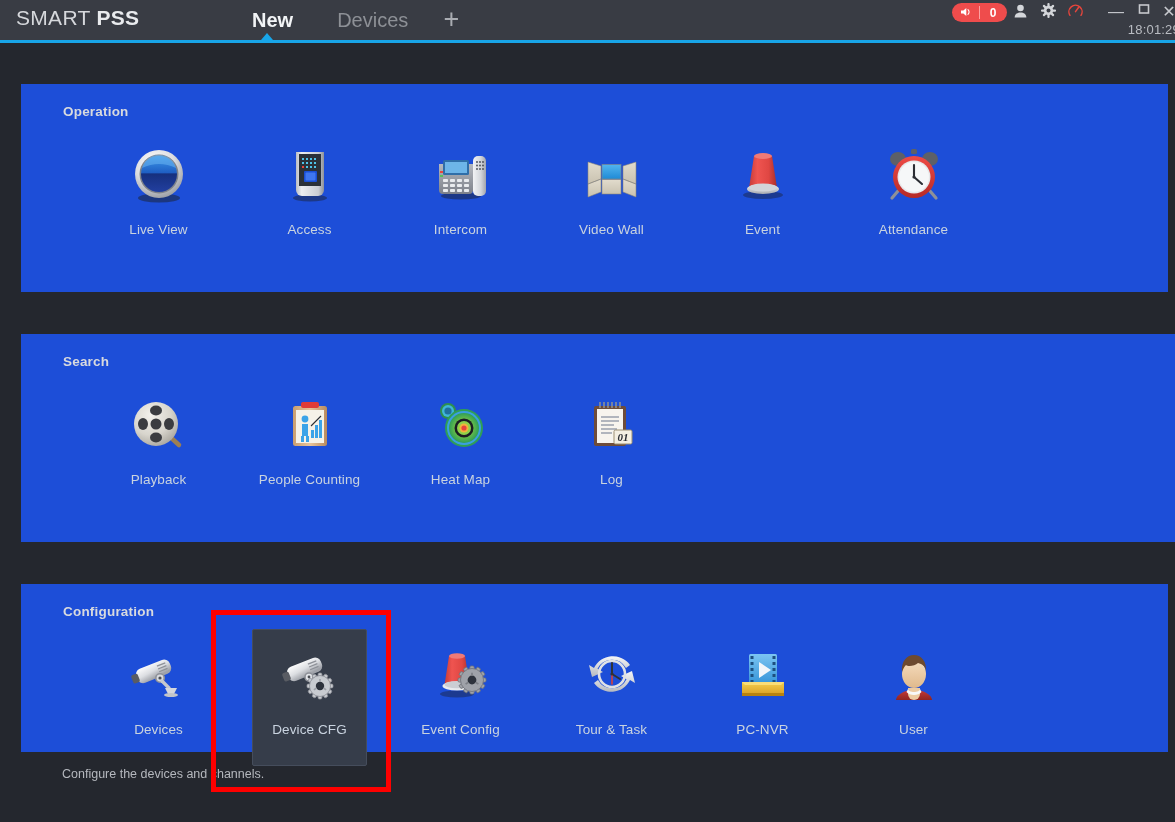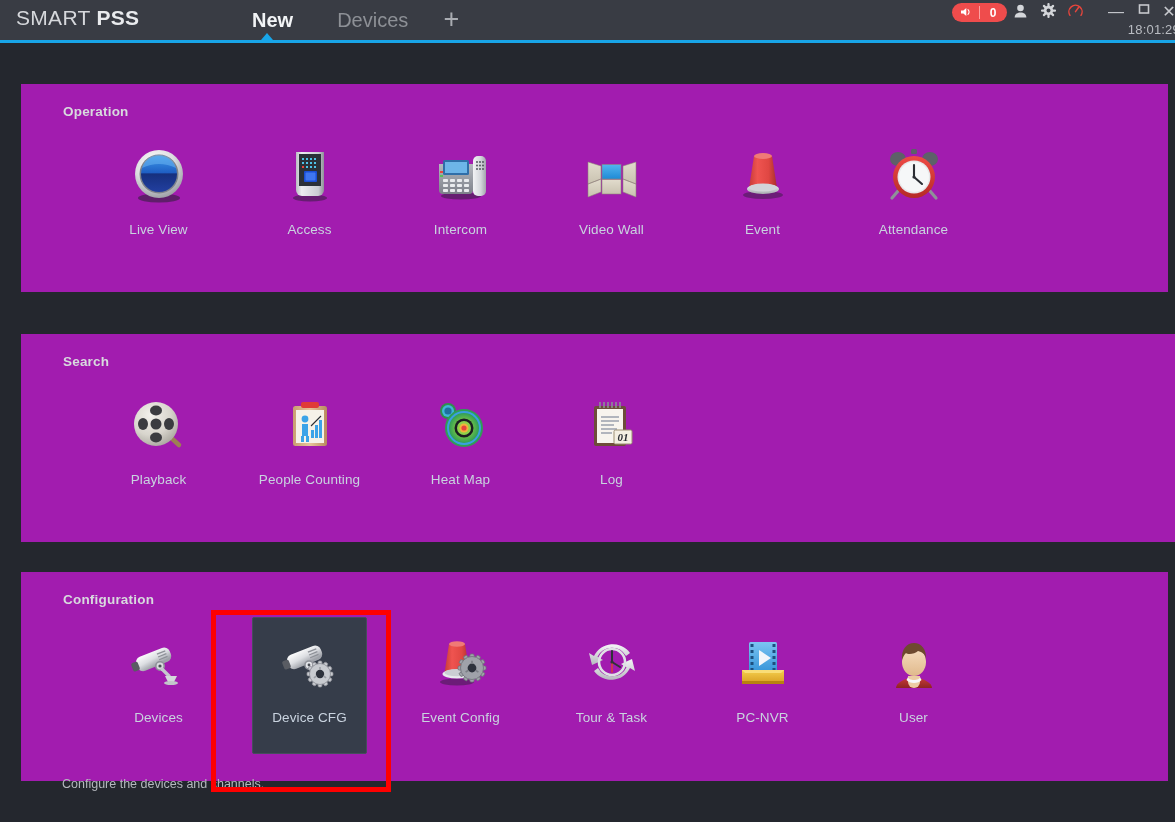--- a/index.html
+++ b/index.html
@@ -99,25 +99,25 @@
     position: absolute; right: -5px; top: 22px;
     font-size: 13px; color: #b9bcc2;
     letter-spacing: .2px;
     white-space: nowrap;
   }
 
   
   .panel {
     position: absolute; left: 21px;
     width: 1147px;
-    background: #a21caf;
+    background: #1d4ed8;
   }
   #panel-operation     { top: 84px;  height: 208px; }
   #panel-search        { top: 334px; height: 208px; padding-left: 32px; }
-  #panel-configuration { top: 572px; height: 209px; }
+  #panel-configuration { top: 584px; height: 168px; }
 
   .panel-title {
     position: absolute; left: 42px; top: 20px;
     font-size: 13.5px; font-weight: 700; color: #d8dade;
     letter-spacing: .2px;
   }
 
   .grid {
     position: absolute; left: 62px; top: 50px;
     height: 130px;
@@ -729,18 +729,18 @@
             <path d="M24 43c0 4 12 4 12 0l1.5 3c-3 4-12 4-15 0z" fill="#f7f8fa"></path>
             <ellipse cx="30" cy="28" rx="12" ry="14" fill="url(#usS)"></ellipse>
             <path d="M18 26c-1-11 5-17 12-17s13 6 12 17c0-6-4-8-8-9-3 3-10 4-12 2-2 2-3 4-4 7z" fill="#6e4a2f"></path>
           </svg>
         </div>
         <div class="cell-label">User</div>
       </div>
 
     </div>
 
-    <div class="statusline" style="left:41px; top:183px;margin-top:22px;">Configure the devices and channels.</div>
+    <div class="statusline" style="left:41px; top:183px;">Configure the devices and channels.</div>
   </div>
 
   <div class="redbox"></div>
 
 </div>
 
 </body></html>

